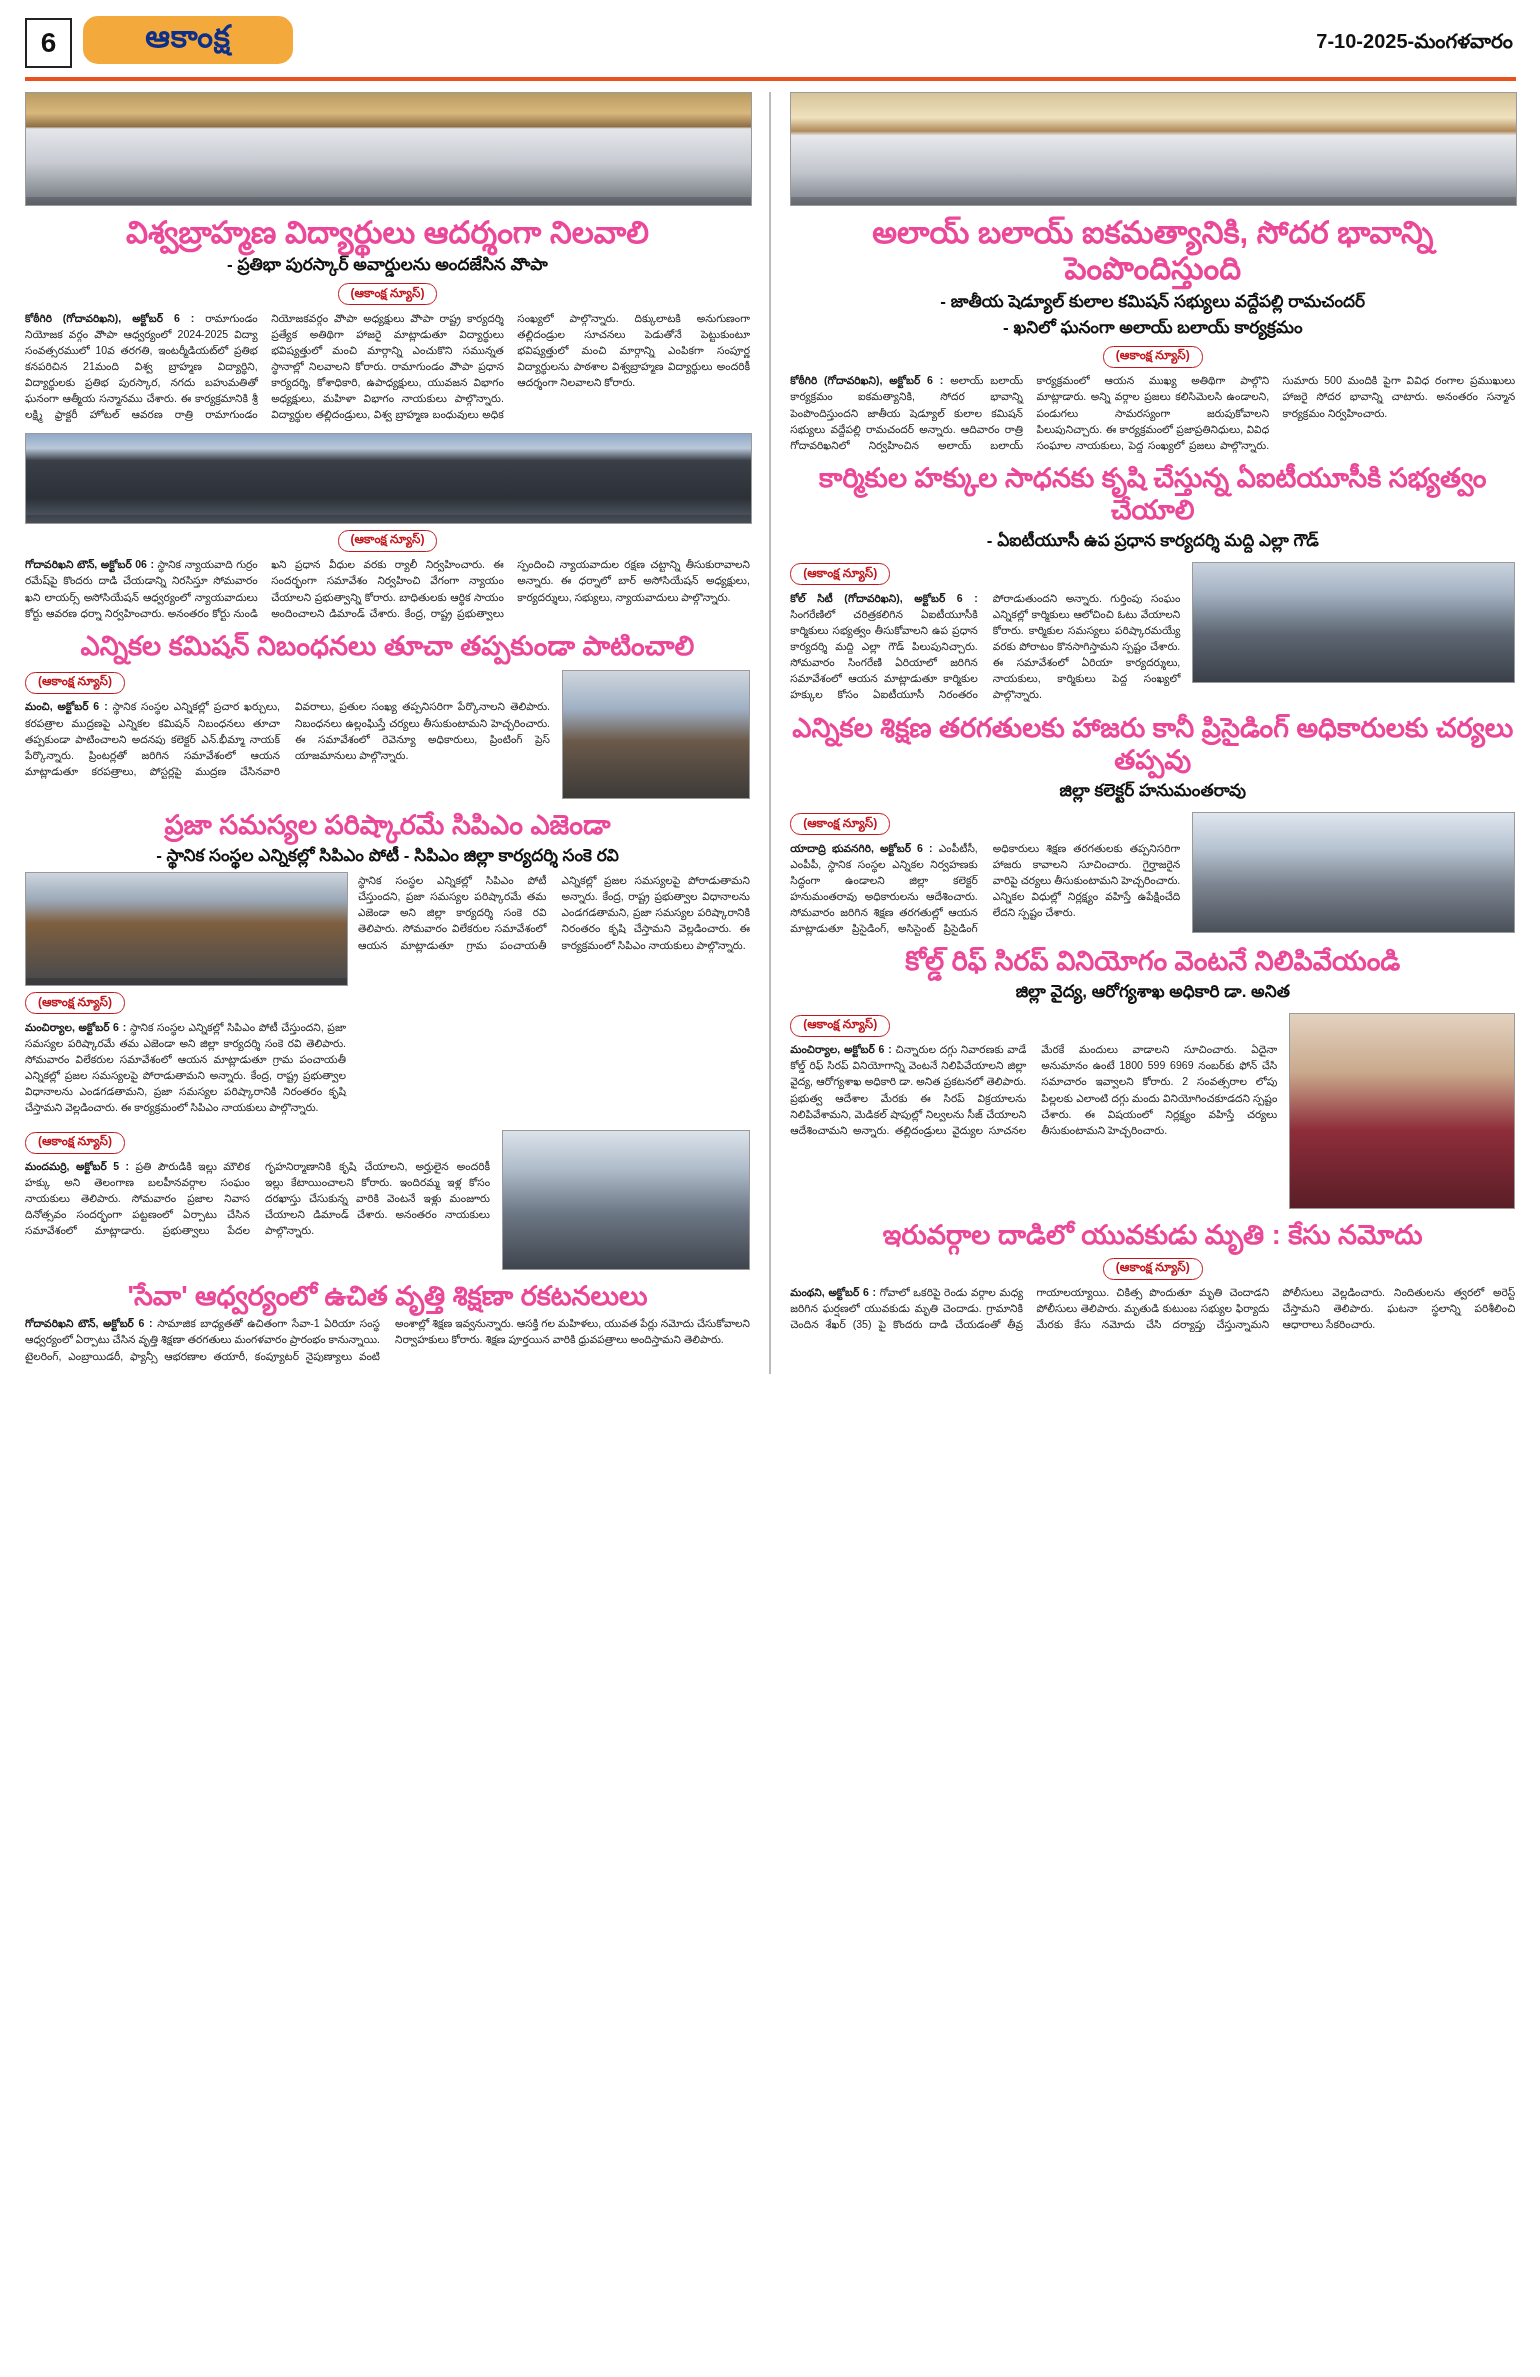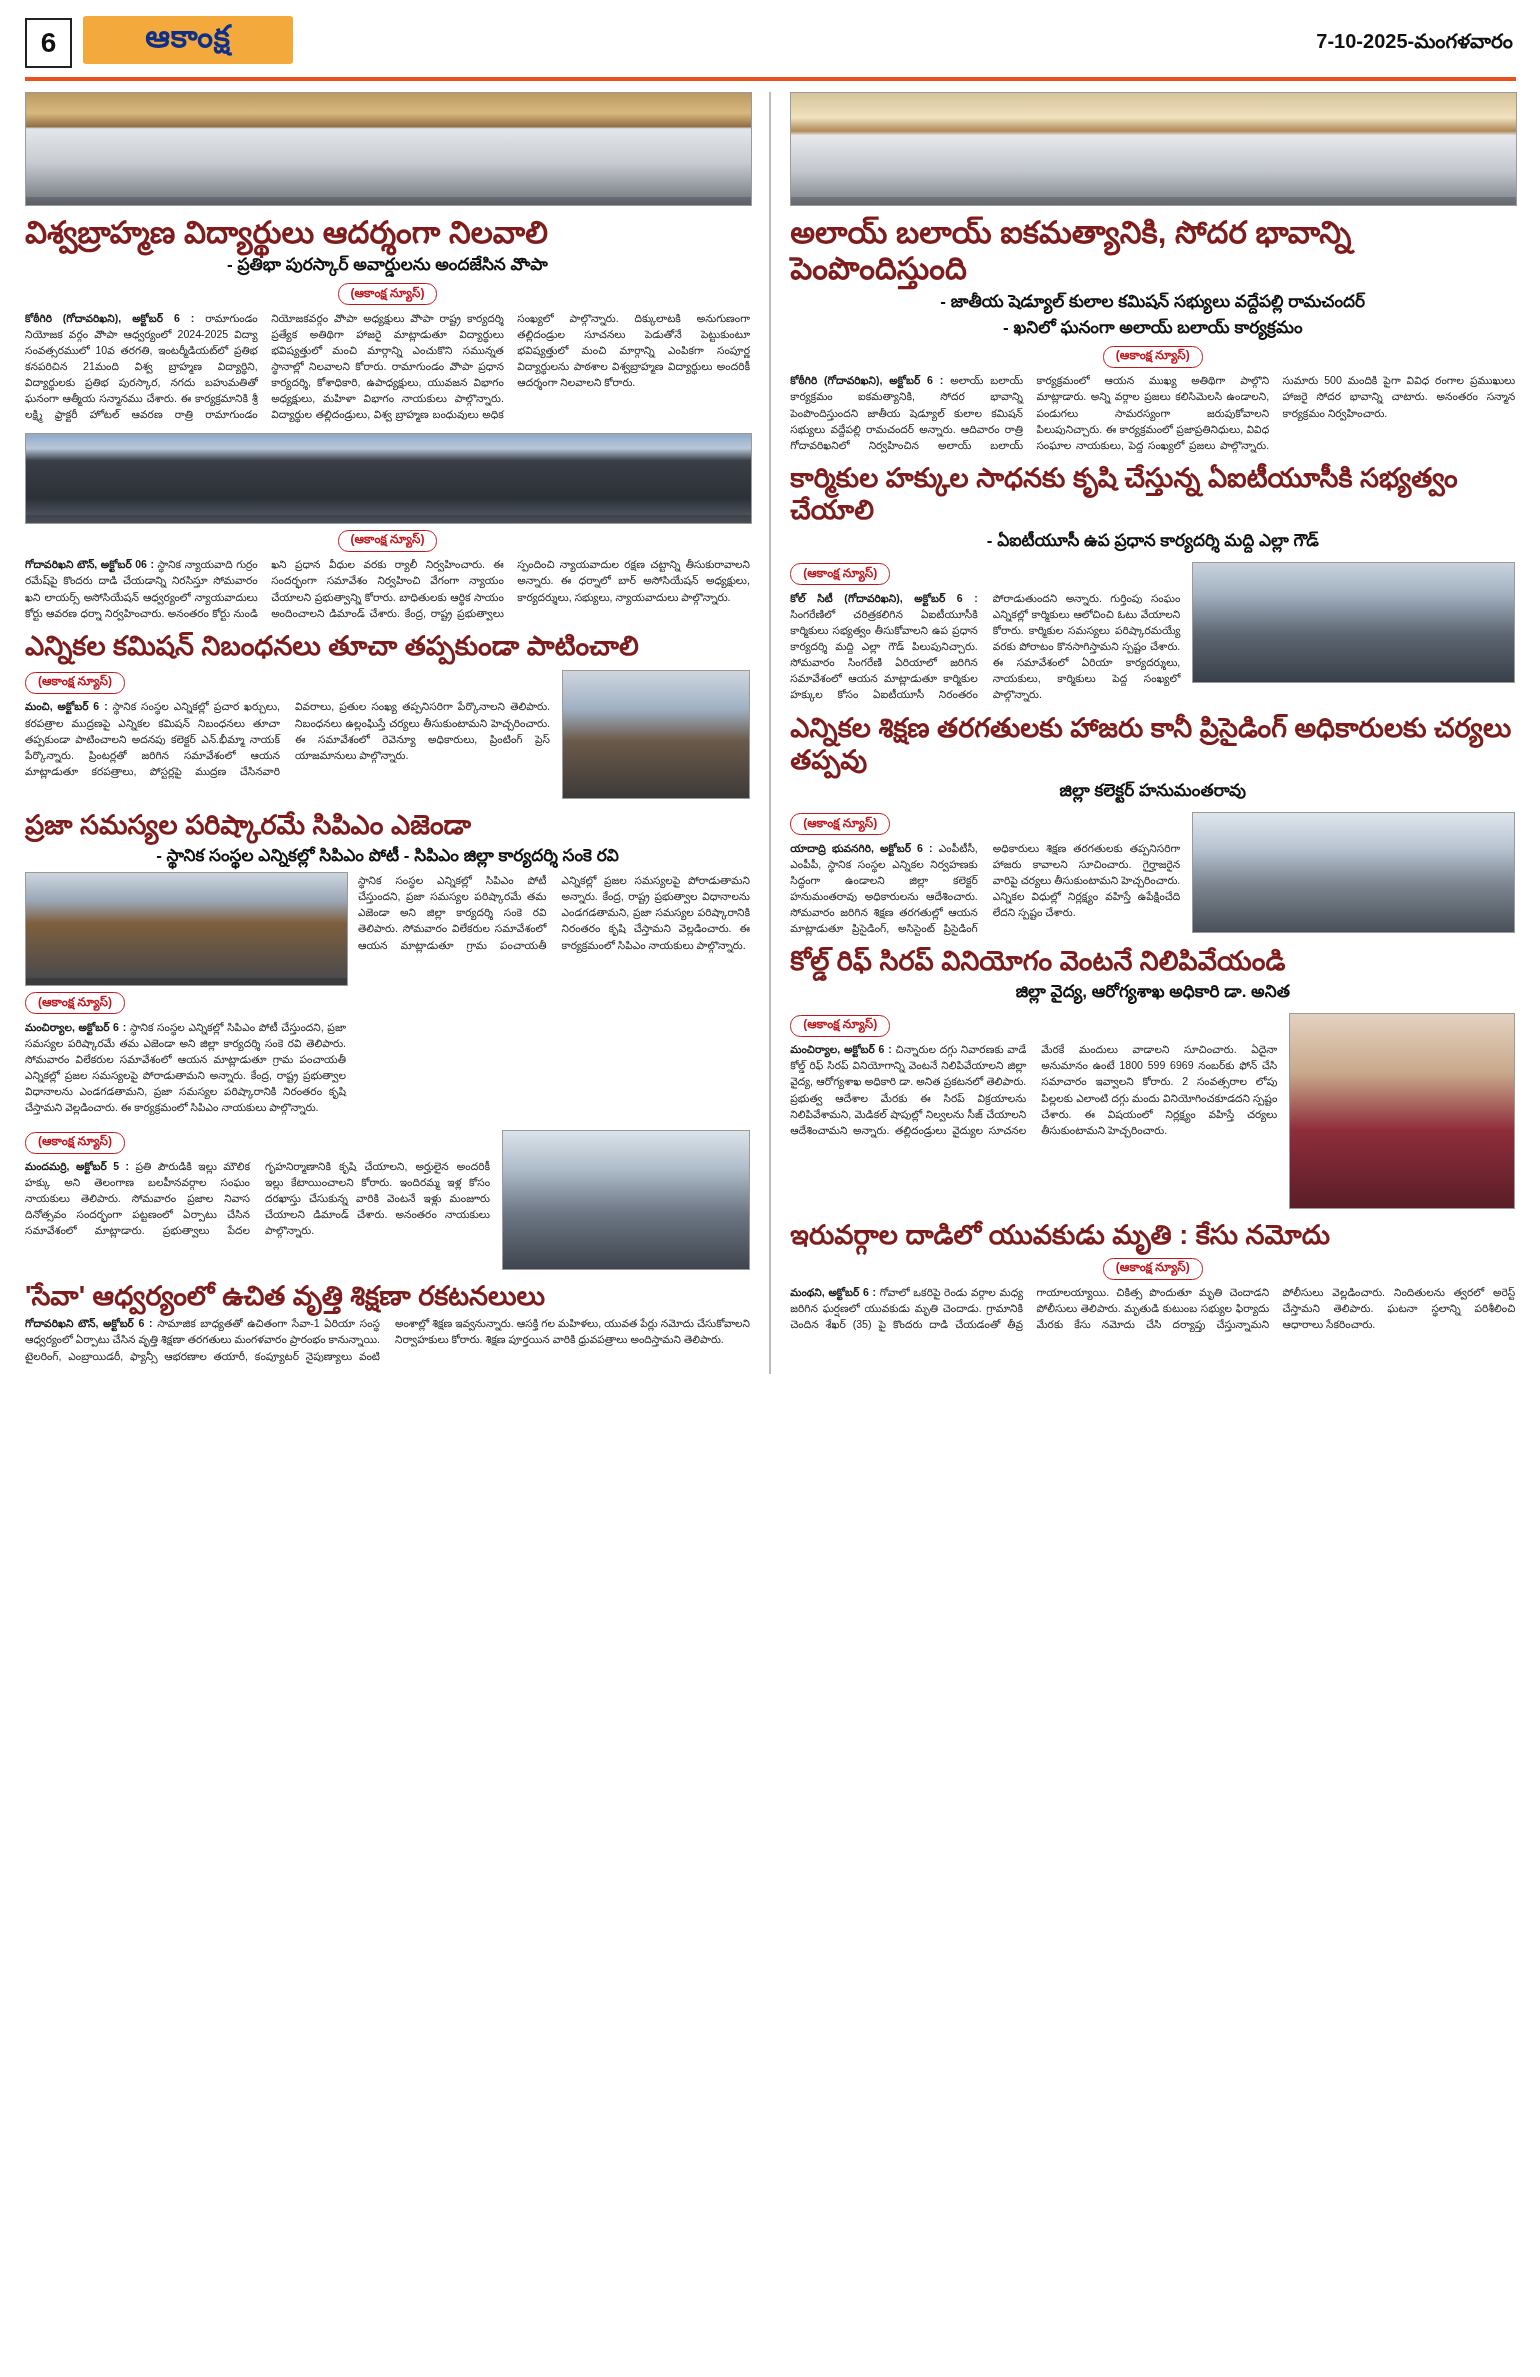--- a/index.html
+++ b/index.html
@@ -2,32 +2,32 @@
 <html style="font-size:12px"><head>
 <meta charset="utf-8">
 <style>
   html,body{margin:0;padding:0;background:#ffffff;}
   body{width:1541px;height:2377px;font-family:"Liberation Sans",sans-serif;color:#111;}
   .page{position:relative;width:1541px;height:2377px;background:#fff;box-sizing:border-box;padding:0;}
 
   
   .masthead{position:relative;margin:13.4px 25px 0 25px;height:64px;border-bottom:4.5px solid #e8521f;}
   .page-number{position:absolute;left:0;top:4.5px;width:43px;height:46px;border:2.2px solid #222;display:flex;align-items:center;justify-content:center;font-size:28px;font-weight:bold;}
-  .logo-box{position:absolute;left:58px;top:3px;height:48px;min-width:186px;background:#f4a93c;display:flex;align-items:center;justify-content:center;padding:0 12px;border-radius:3px;}
+  .logo-box{position:absolute;left:58px;top:3px;height:48px;min-width:186px;background:#f4a93c;display:flex;align-items:center;justify-content:center;padding:0 12px;border-radius:15px;}
   .logo-text{font-size:31px;font-weight:bold;color:#0b2f8a;letter-spacing:0.7px;font-family:"Liberation Sans",sans-serif;}
   .masthead-date{position:absolute;right:3px;top:16.4px;font-size:20px;font-weight:bold;color:#111;}
 
   
   .body-wrap{position:relative;margin:10.4px 25px 0 25px;display:flex;gap:19.4px;}
   .col{width:725px;}
   .col-div{width:1.5px;background:#bbb;}
 
   
   .photo{width:100%;background:#cfcfcf;border:0.7px solid #9a9a9a;display:block;overflow:hidden;position:relative;}
-  .headline{color:#7f1d1d;font-weight:bold;line-height:1.18;margin:9px 0 3px 0;}
+  .headline{color:#ec4899;font-weight:bold;text-align:center;line-height:1.18;margin:9px 0 3px 0;}
   .h-big{font-size:31px;}
   .h-mid{font-size:27px;}
   .subhead{text-align:center;font-size:17px;font-weight:bold;color:#111;line-height:1.35;margin:3px 0 1.5px 0;}
   .byline{text-align:center;margin:6px 0 4.5px 0;}
   .byline span{display:inline-block;border:0.7px solid #c3161c;color:#c3161c;border-radius:10.4px;padding:1.5px 12px;font-size:12px;font-weight:bold;}
   .text2{column-count:2;column-gap:15px;font-size:10.6px;line-height:1.52;text-align:justify;color:#1a1a1a;}
   .text3{column-count:3;column-gap:13.4px;font-size:10.6px;line-height:1.52;text-align:justify;color:#1a1a1a;}
   .text1{font-size:10.6px;line-height:1.52;text-align:justify;color:#1a1a1a;}
   .lead{font-weight:bold;}
   .blk{margin-bottom:10.4px;}

